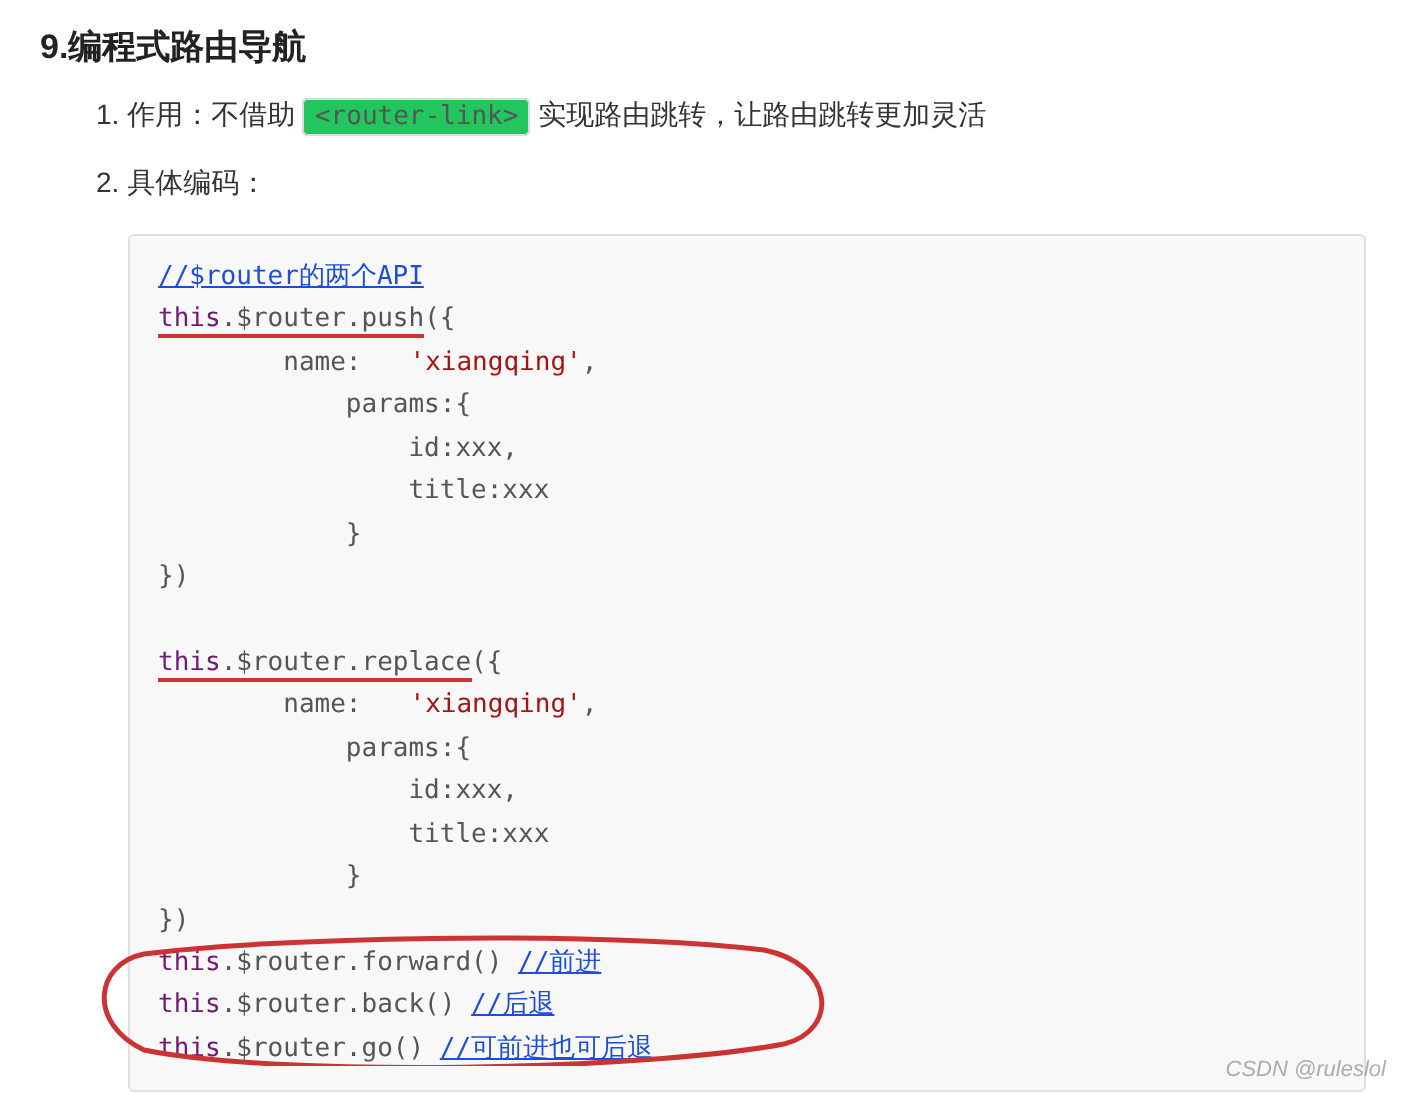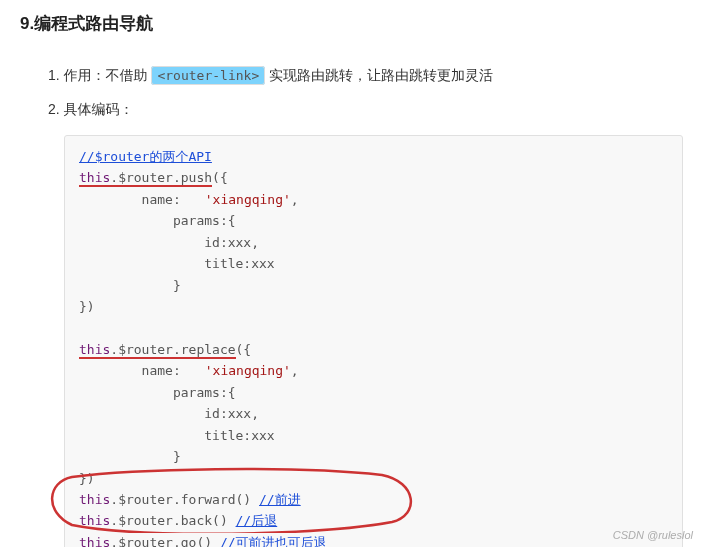--- a/index.html
+++ b/index.html
@@ -8,32 +8,32 @@
       background: #ffffff;
       width: 703px;
       height: 547px;
       padding: 12px 20px;
       color: #333;
       position: relative;
     }
     .heading {
       font-size: 17px;
       font-weight: bold;
-      margin-bottom: 32px;
+      margin-bottom: 14px;
       color: #222;
     }
     .list-item {
       font-size: 14px;
       margin-left: 28px;
       margin-bottom: 16px;
       color: #333;
     }
     .inline-code {
       font-family: Consolas, Monaco, monospace;
-      background: #7dd3fc;
+      background: #22c55e;
       border: 1px solid #ddd;
       padding: 1px 5px;
       border-radius: 3px;
       font-size: 13px;
       color: #555;
     }
     .code-block {
       margin-left: 44px;
       background: #f8f8f8;
       border: 1px solid #e0e0e0;

